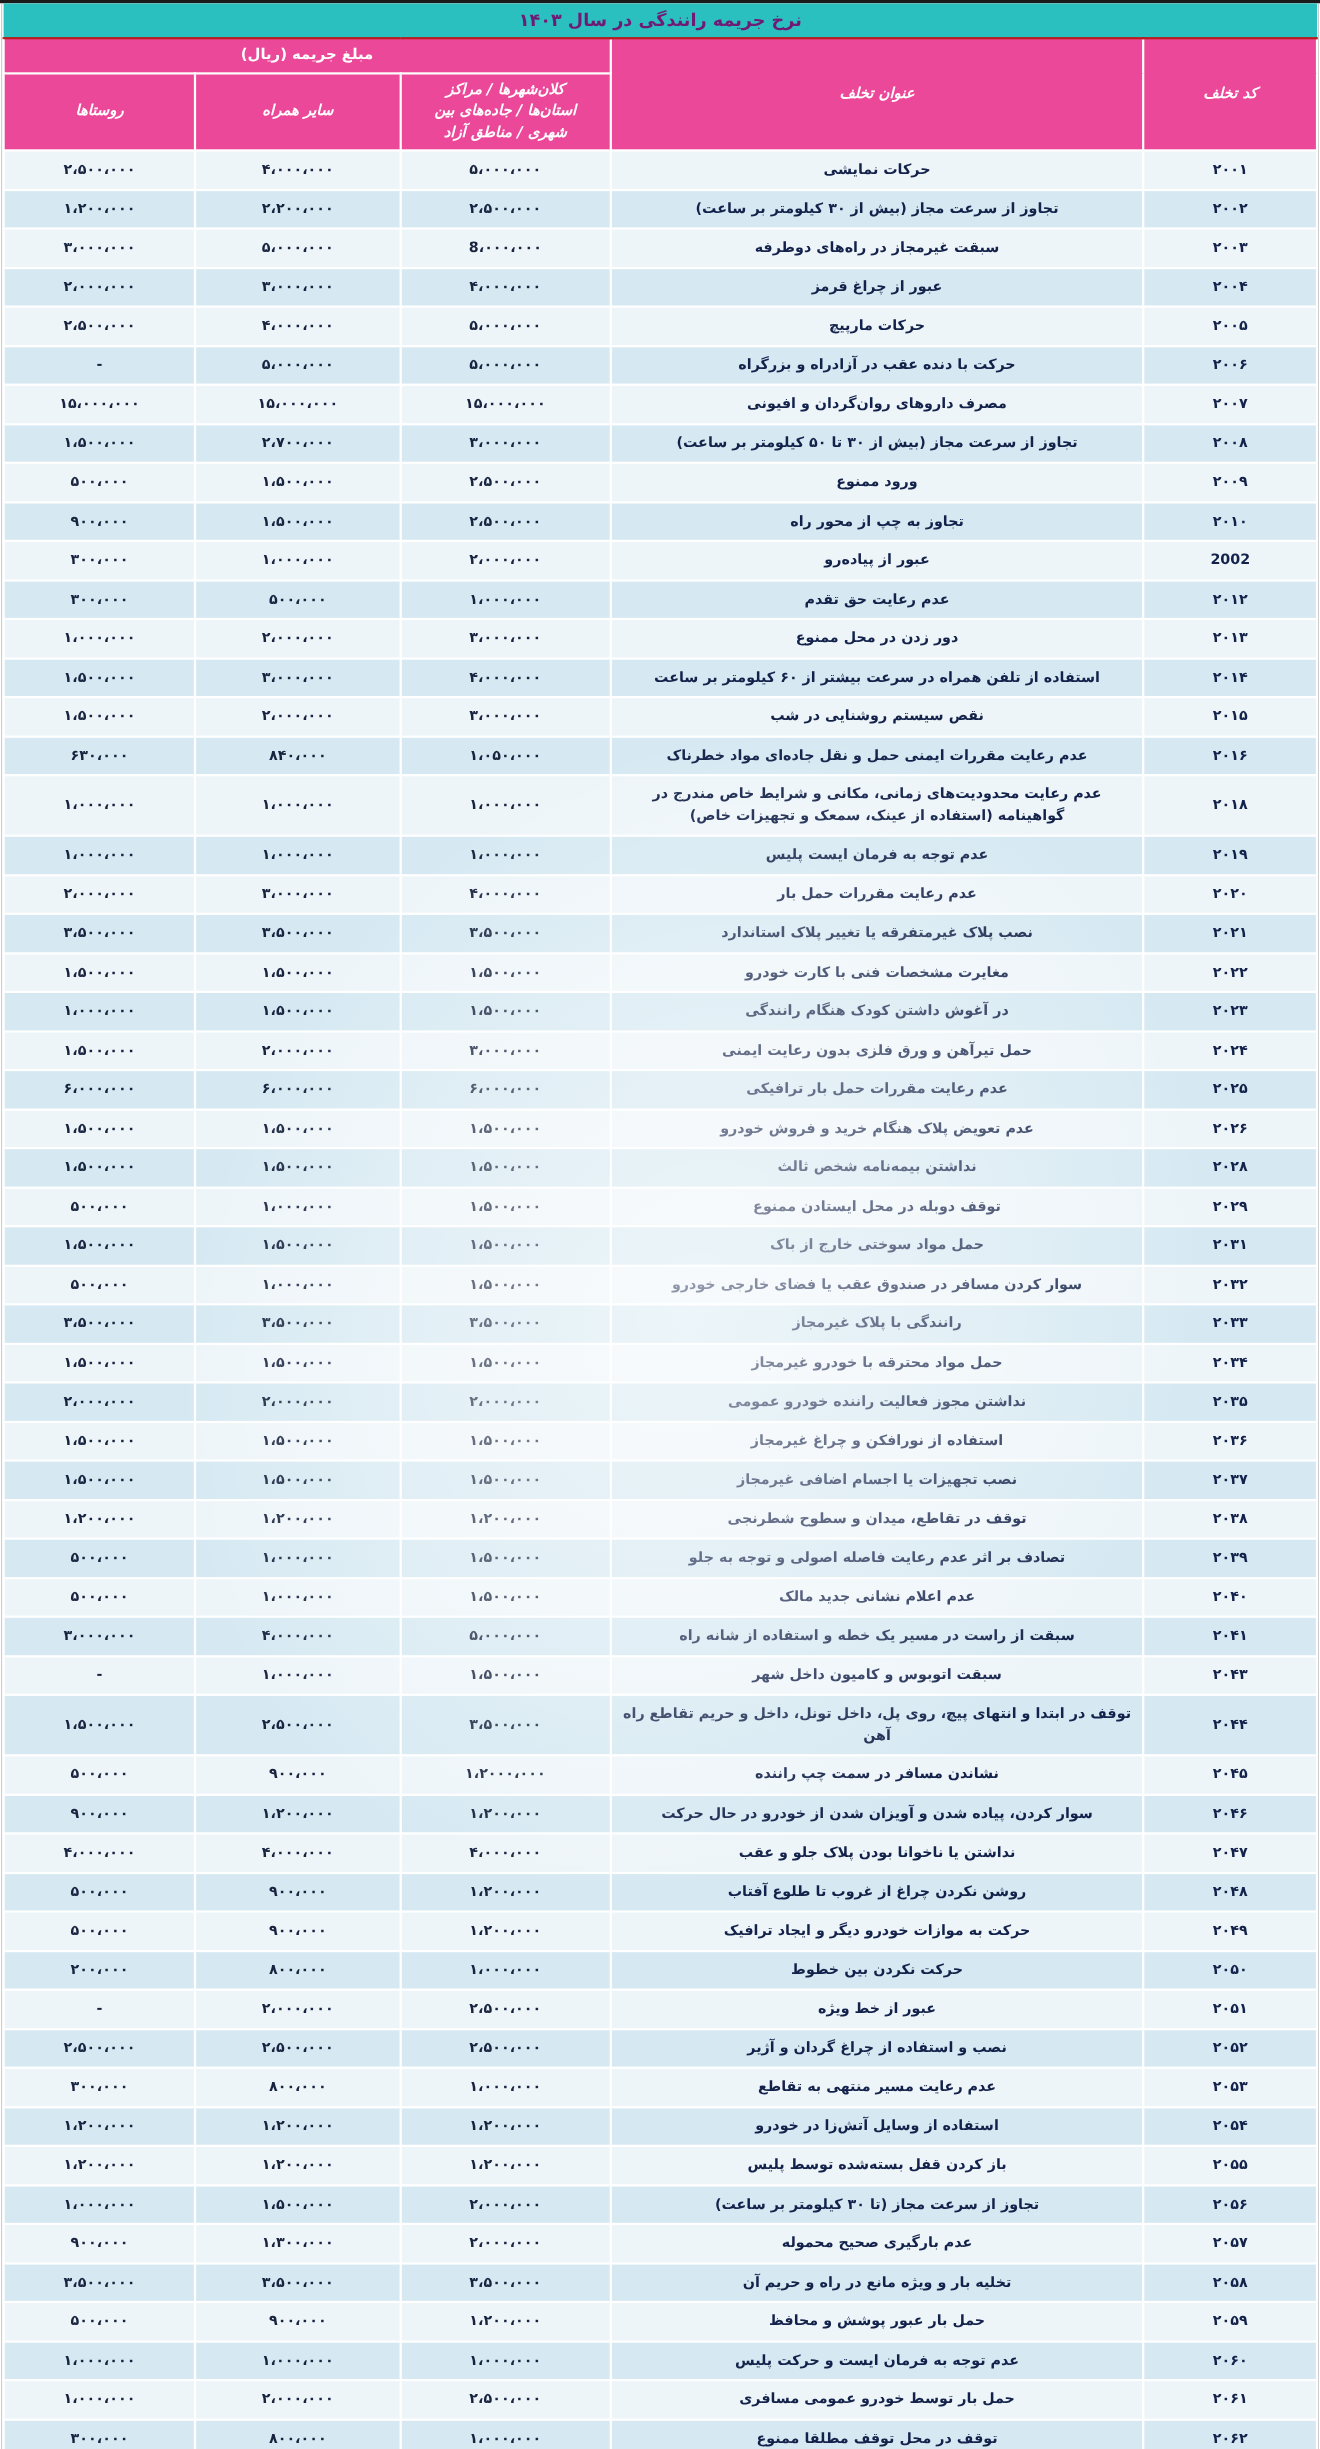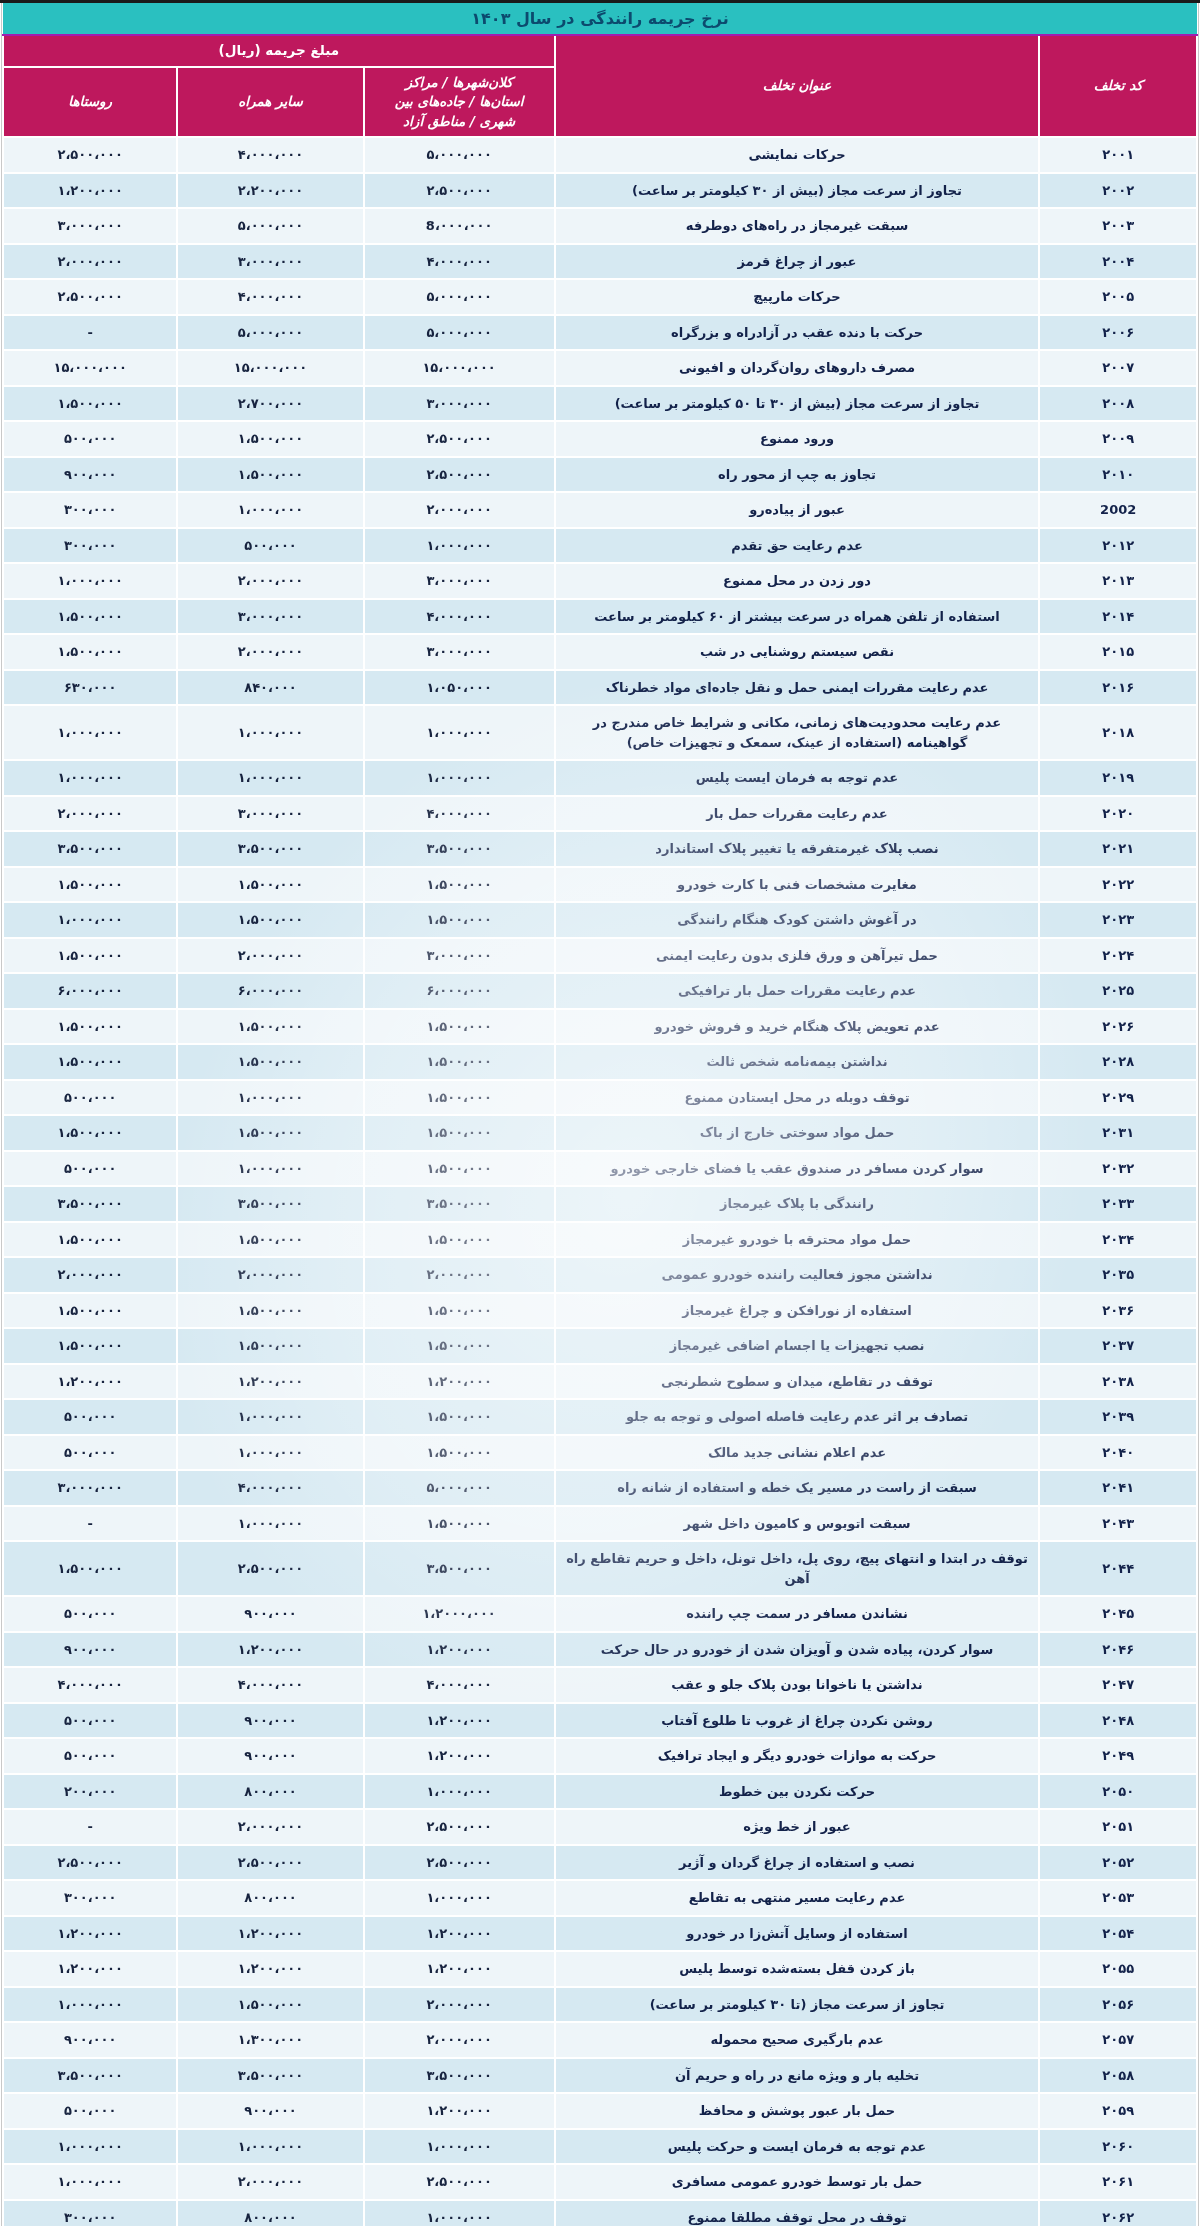--- a/index.html
+++ b/index.html
@@ -42,27 +42,27 @@
   col.c-village{width:14.6%;}
 
   th,td{
     font-weight:bold;
     text-align:center;
     vertical-align:middle;
     box-sizing:border-box;
   }
   tr.title-bar th{
     background:#2ac0c0;
-    color:#0c4a6e;
+    color:#701a75;
     font-size:16px;
     padding:6px 4px;
-    border-bottom:2px solid #a21caf;
+    border-bottom:2px solid #b91c1c;
   }
   thead th.hdr{
-    background:#be185d;
+    background:#ec4899;
     color:#ffffff;
     font-size:13.5px;
     border:2px solid #ffffff;
     padding:5px 24px;
     line-height:1.45;
   }
   thead th.hdr-group{height:30px;}
   thead th.hdr-sub{height:66px;font-style:italic;}
 
   tbody td{

